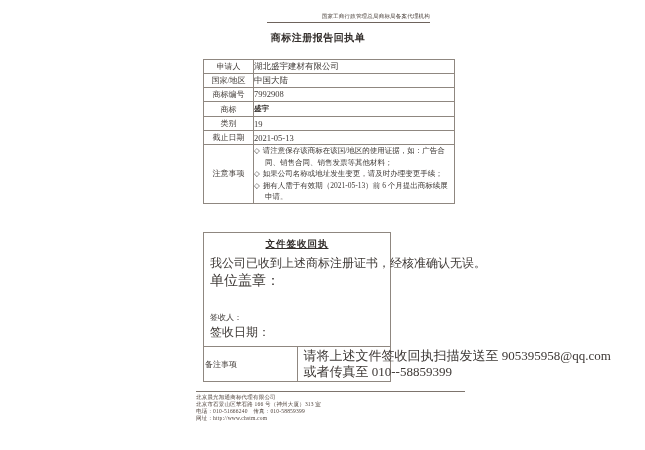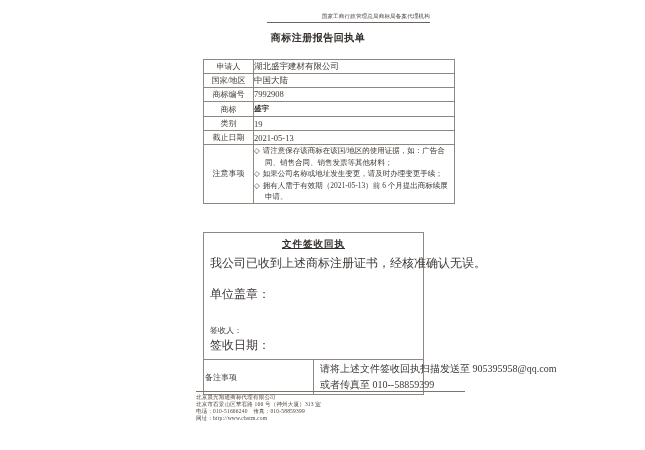--- a/index.html
+++ b/index.html
@@ -34,33 +34,33 @@
   td.val { font-size:8.5px; padding:1px 2px 1px 6px;margin-top:20px; }
   td.val.top { vertical-align:top; padding-top:1px; }
   tr.r { height:14px; }
   .mark { font-weight:bold; font-size:7.5px; }
   td.notes { height:58px; padding:3px 5px 2px 6px; vertical-align:middle; }
   .note-item { font-size:7.5px; line-height:11.5px; padding-left:11px; text-indent:-11px; color:#3d3835; }
   .bullet { margin-right:3px; }
 
   
   table.receipt {
-    position:absolute; top:232px; left:203px; width:221px;
+    position:absolute; top:232px; left:203px; width:188px;
     border-collapse:collapse; table-layout:fixed;
   }
   table.receipt td { border:1px solid #8f8780; box-sizing:border-box; }
   td.rc-box { height:91px; vertical-align:top; padding:5px 6px; }
   .rc-title { text-align:center; font-size:9.5px; font-weight:bold; text-decoration:underline; letter-spacing:1px; color:#332e2b; }
   .rc-statement { font-size:12px; margin-top:4px; white-space:nowrap; }
-  .rc-stamp { font-size:12px; margin-top:14px; }
+  .rc-stamp { font-size:14px; margin-top:0; }
   .rc-signer { font-size:8px; margin-top:22px; }
   .rc-date { font-size:12px; margin-top:1px; }
   td.remark-lbl { width:50px; text-align:left; font-size:8px; color:#443e3a; }
   td.remark-val { height:34px; padding:1px 2px 1px 6px; }
-  .remark-line { font-size:10px; line-height:16px; white-space:nowrap; }
+  .remark-line { font-size:13px; line-height:16px; white-space:nowrap; }
 
   
   .footer {
     position:absolute; top:391px; left:196px; width:269px;
     border-top:1px solid #7d746d; padding-top:2px;
     font-size:5.5px; line-height:6.9px; letter-spacing:.2px; color:#50443d;
   }
 </style>
 </head>
 <body>

